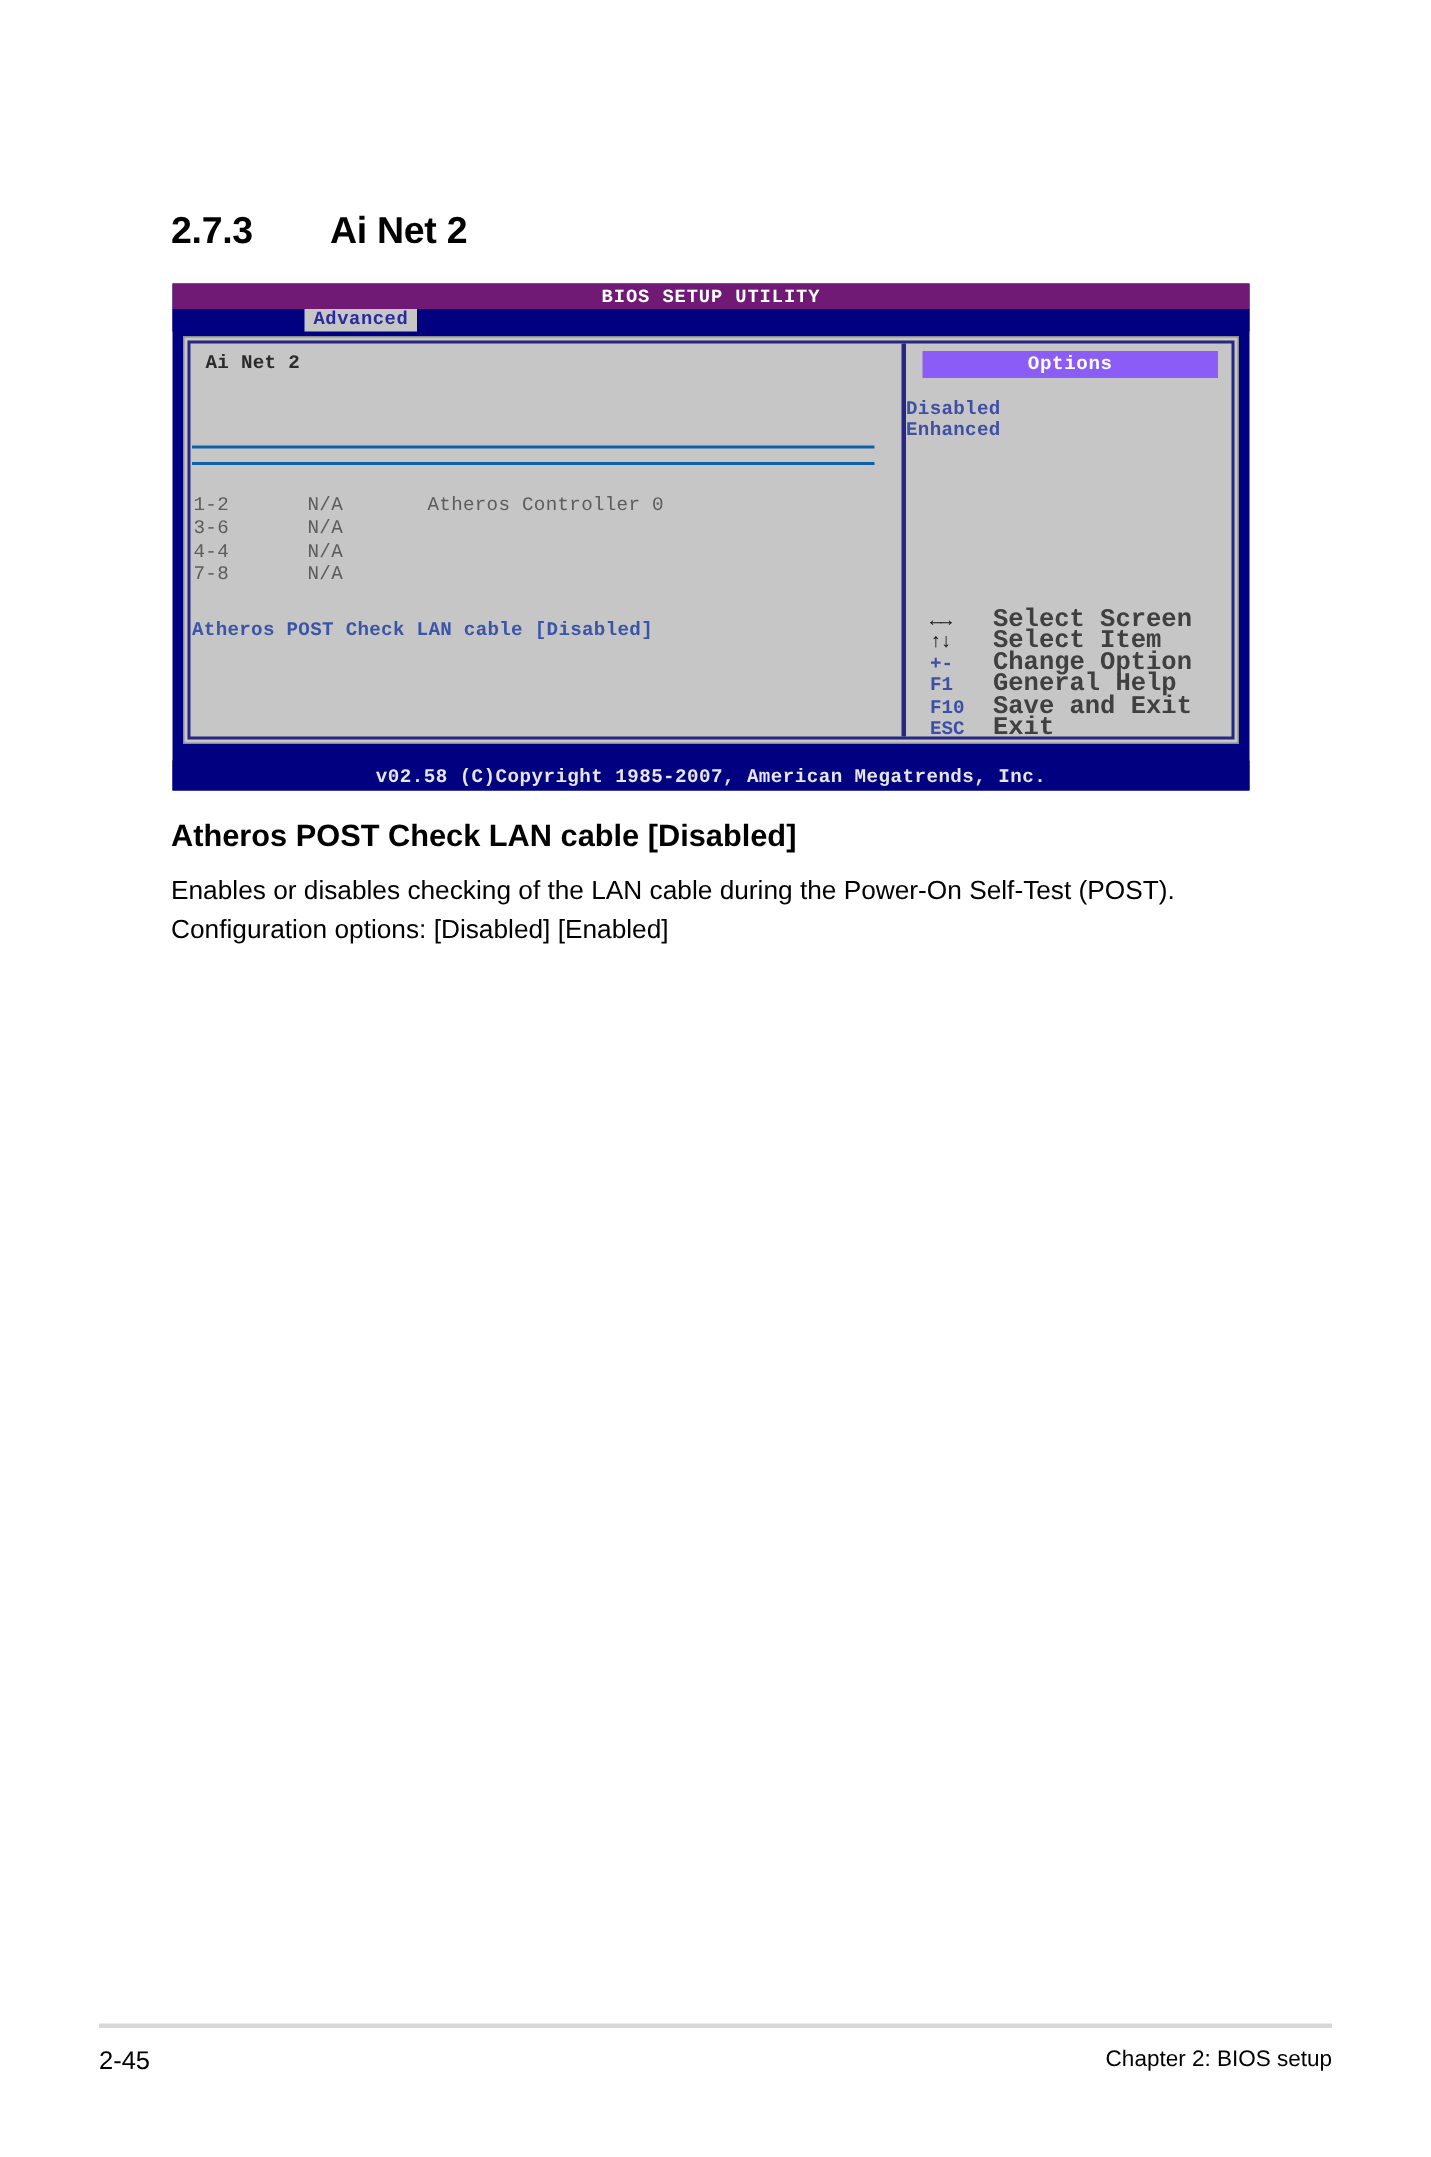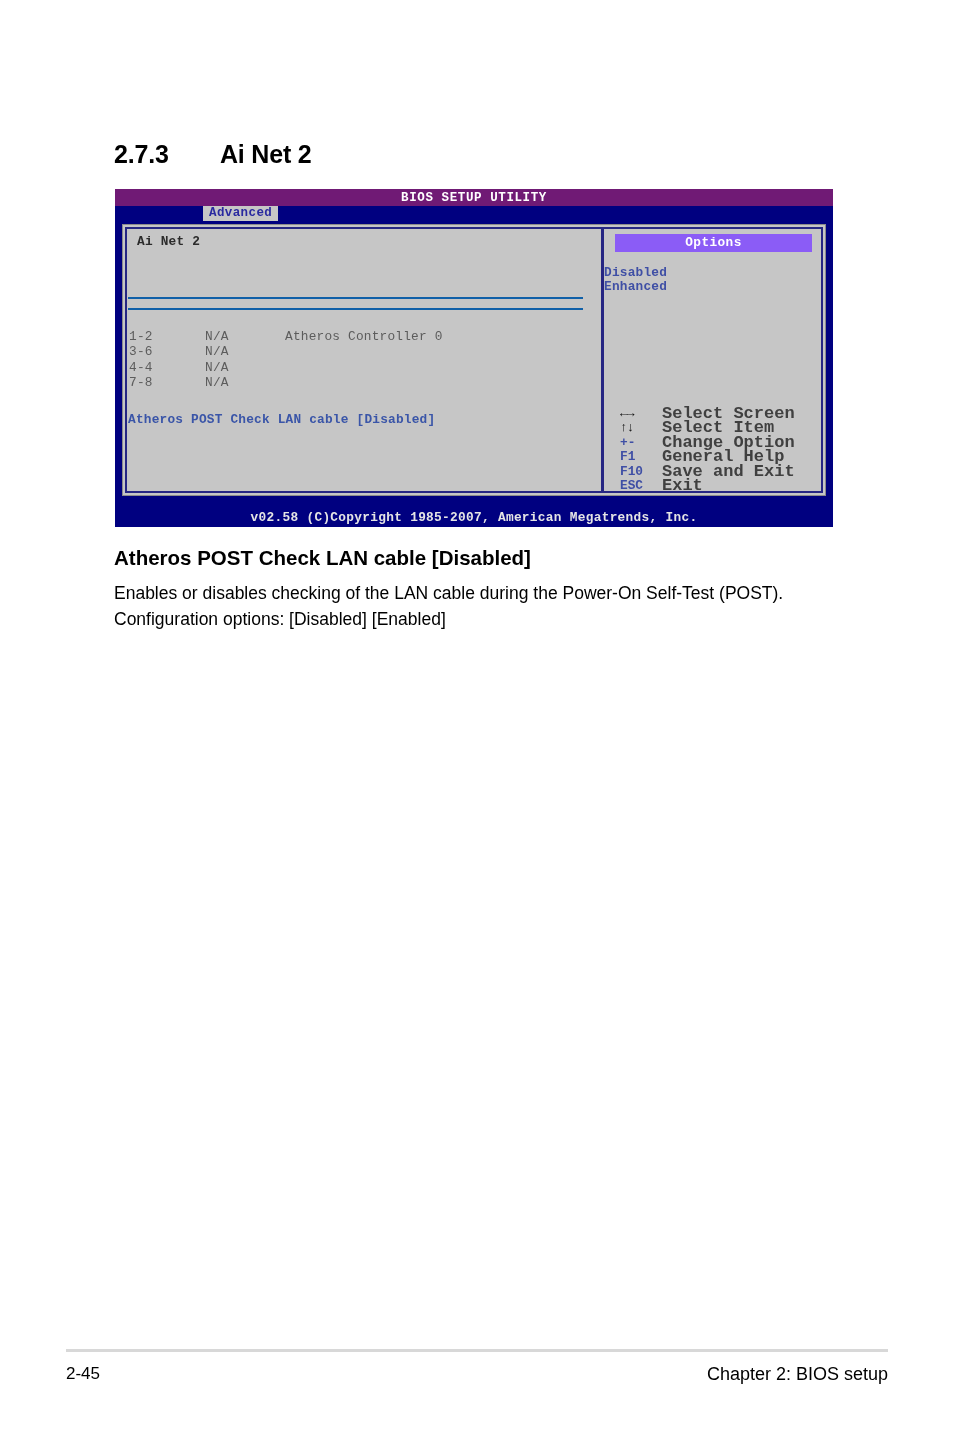--- a/index.html
+++ b/index.html
@@ -249,21 +249,21 @@
   .foot-left {
     position: absolute;
     left: 66px;
     top: 1364px;
     font-size: 17px;
   }
   .foot-right {
     position: absolute;
     right: 66px;
     top: 1364px;
-    font-size: 18px;
+    font-size: 15px;
   }
 </style>
 </head>
 <body>
 
 <div class="sec-heading">
   <span class="sec-num">2.7.3</span><span>Ai Net 2</span>
 </div>
 
 <div class="bios">

